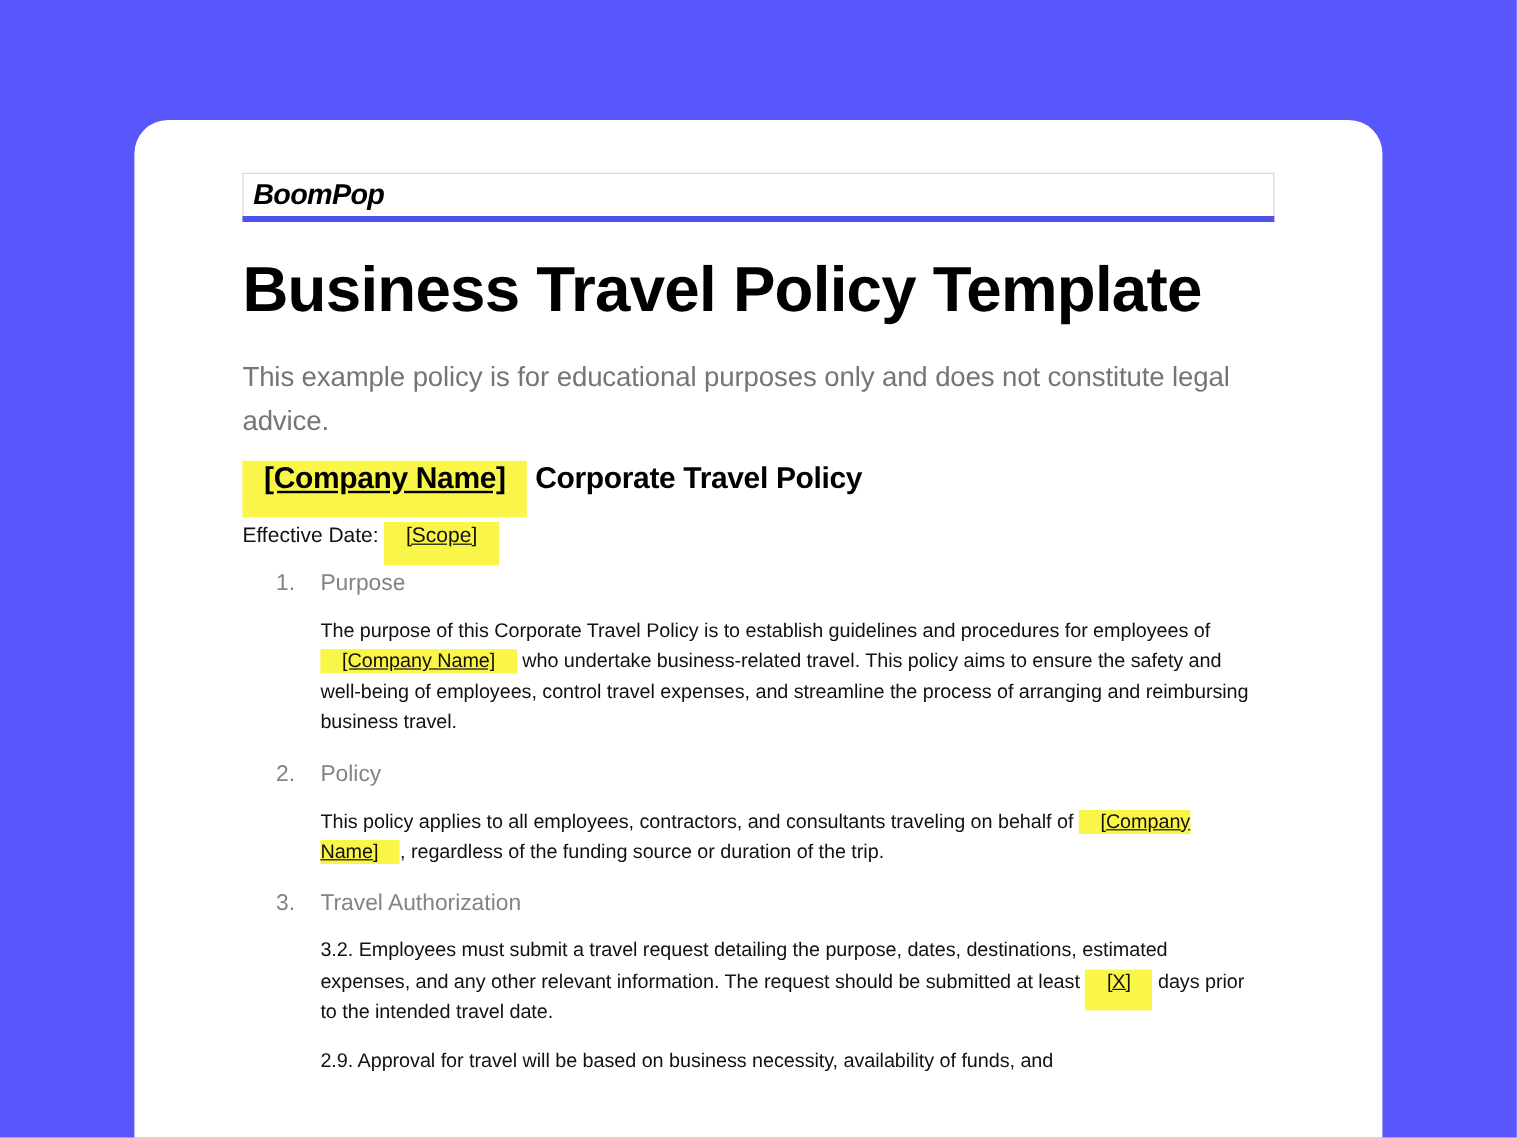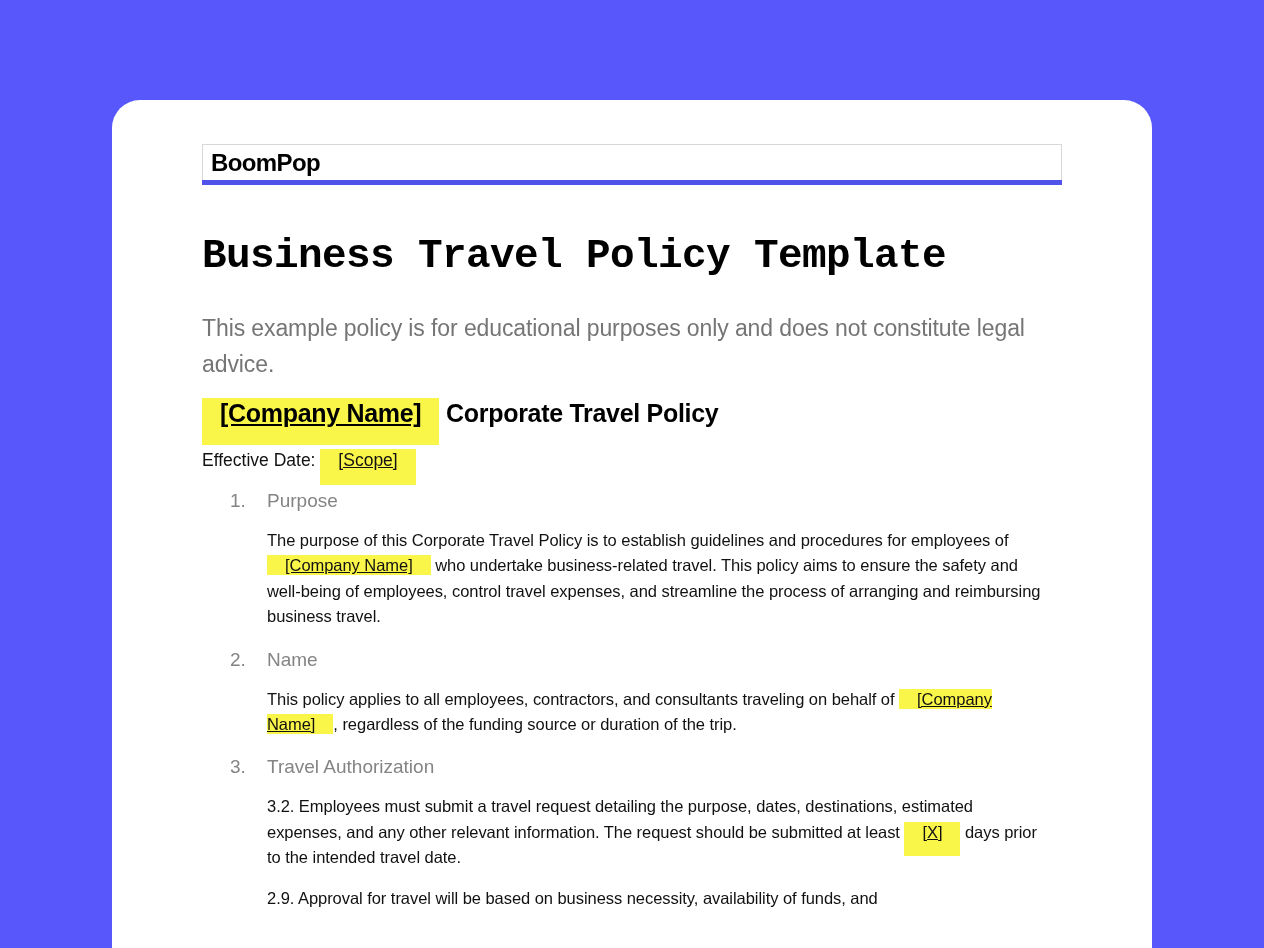--- a/index.html
+++ b/index.html
@@ -32,41 +32,41 @@
   
   .logo-wrap{width:100%;}
   .logo-box{
     border:1.5px solid var(--border-gray);
     border-bottom:none;
     height:36px;
     display:flex;
     align-items:center;
     padding:0 8px;
     background:#fff;
+    font-style:italic;
   }
   .logo-text{
     font-size:24px;
     font-weight:700;
     letter-spacing:-0.6px;
     color:#000;
   }
   .logo-bar{
     height:5px;
     background:var(--underline);
     width:100%;
   }
   
   h1.doc-title{
-    margin-top:47px;
-    font-size:41px;
+    margin-top:33px;
+    font-size:53px;
     line-height:48px;
     font-weight:700;
     letter-spacing:-0.6px;
     color:#000;
-    font-family:Liberation Mono, monospace;
   }
   .disclaimer{
     margin-top:30px;
     font-size:23px;
     line-height:36px;
     color:var(--muted);
     max-width:840px;
     letter-spacing:-0.1px;
   }
   h2.policy-heading{
@@ -140,20 +140,20 @@
 
   <p class="disclaimer">This example policy is for educational purposes only and does not constitute legal advice.</p>
 
   <h2 class="policy-heading"><span class="hl hl-tail hl-tail-lg">[Company Name]</span><span> Corporate Travel Policy</span></h2>
 
   <p class="effective"><span>Effective Date: </span><span class="hl hl-tail">[Scope]</span></p>
 
   <div class="sections" id="sections">
       <div class="sec-head"><span class="sec-num">1.</span><span>Purpose</span></div>
       <p class="body-p">The purpose of this Corporate Travel Policy is to establish guidelines and procedures for employees of <span class="hl">[Company Name]</span> who undertake business-related travel. This policy aims to ensure the safety and well-being of employees, control travel expenses, and streamline the process of arranging and reimbursing business travel.</p>
-      <div class="sec-head"><span class="sec-num">2.</span><span>Name</span></div>
+      <div class="sec-head"><span class="sec-num">2.</span><span>Policy</span></div>
       <p class="body-p">This policy applies to all employees, contractors, and consultants traveling on behalf of <span class="hl hl-tail">[Company Name]</span>, regardless of the funding source or duration of the trip.</p>
       <div class="sec-head"><span class="sec-num">3.</span><span>Travel Authorization</span></div>
       <p class="body-p">3.2. Employees must submit a travel request detailing the purpose, dates, destinations, estimated expenses, and any other relevant information. The request should be submitted at least <span class="hl hl-tail">[X]</span> days prior to the intended travel date.</p>
       <p class="body-p">2.9. Approval for travel will be based on business necessity, availability of funds, and</p>
     </div>
 
 </div>
 
 </body></html>

